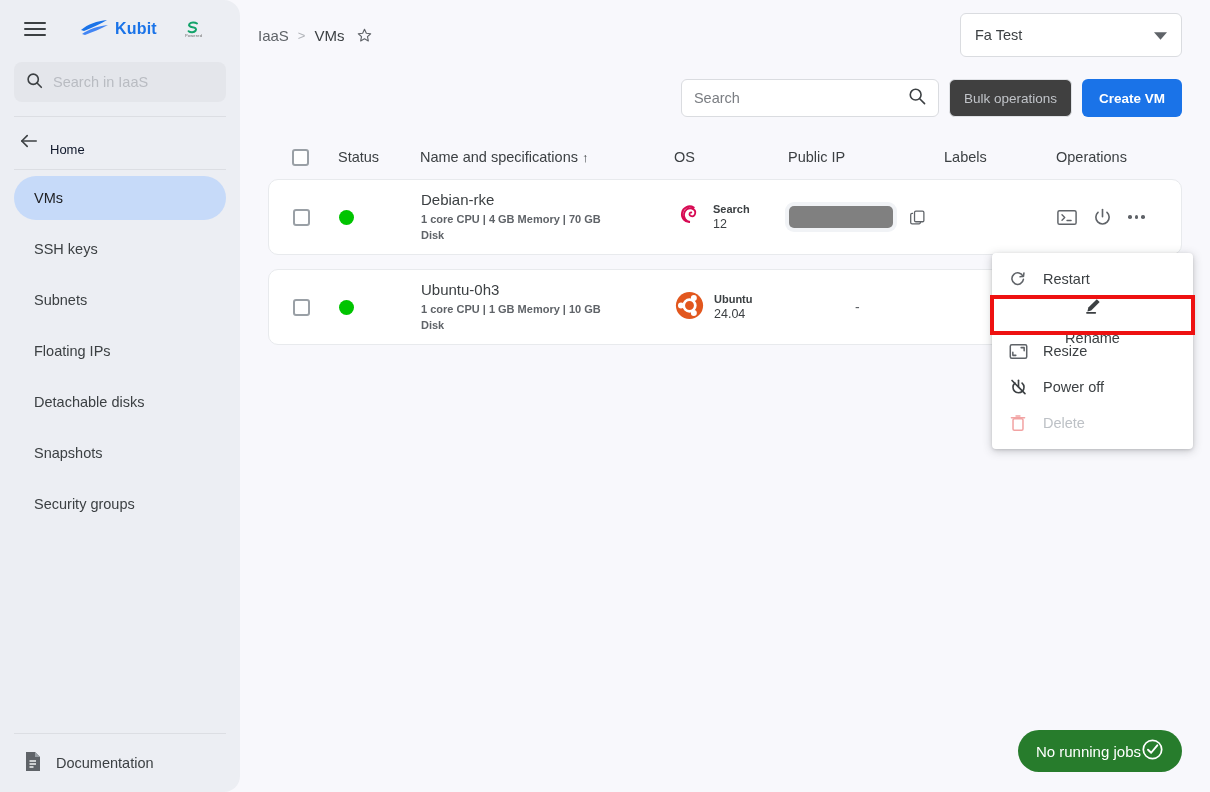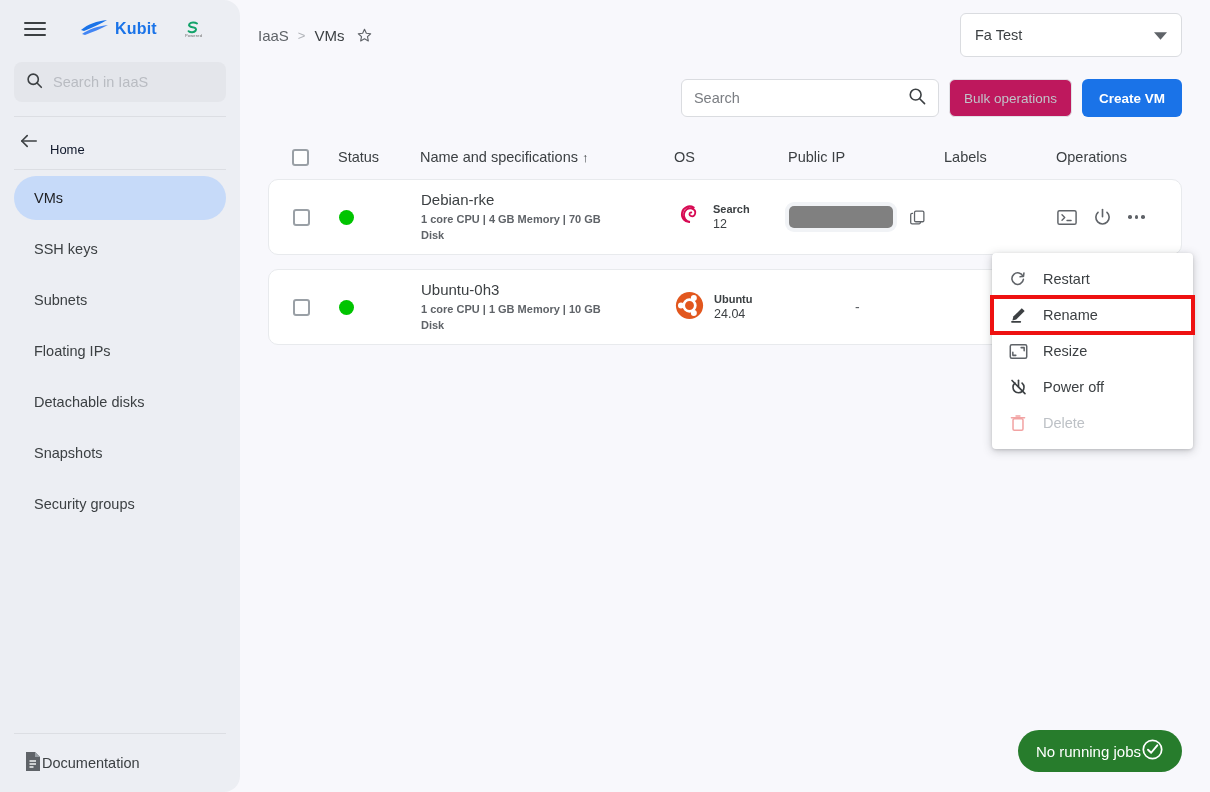--- a/index.html
+++ b/index.html
@@ -67,21 +67,21 @@
   .nav-item {
     height: 44px; display: flex; align-items: center;
     padding: 0 20px; border-radius: 22px; cursor: pointer;
     font-size: 14.5px; color: #3c4043; margin-bottom: 7px;
   }
   .nav-item.active { background: #c6daf9; color: #202124; }
 
   .sidebar-spacer { flex: 1 1 auto; }
   .doc-divider { height: 1px; background: #dcdee3; margin: 0 14px; }
   .doc-row {
-    height: 58px; display: flex; align-items: center; 
+    height: 58px; display: flex; align-items: center; gap: 14px;
     padding: 0 24px; cursor: pointer;
   }
   .doc-row .lbl { font-size: 14.5px; color: #3c4043; }
 
   
   .main { flex: 1 1 auto; position: relative; height: 792px; background: #f8f8fc; }
 
   .topbar {
     height: 70px; display: flex; align-items: center;
     padding: 0 28px 0 18px; justify-content: space-between; gap: 48px;
@@ -105,21 +105,21 @@
     gap: 10px; padding: 0 28px; height: 56px;
   }
   .search-box {
     width: 258px; height: 38px; background: #fff;
     border: 1px solid #dadce0; border-radius: 6px;
     display: flex; align-items: center; justify-content: space-between;
     padding: 0 12px; cursor: text; gap: 44px;
   }
   .search-box .ph { font-size: 14.5px; color: #7a7d82; }
   .btn-bulk {
-    height: 38px; padding: 0 14px; background: #be185d;
+    height: 38px; padding: 0 14px; background: #404040;
     border: 1px solid #e0e2e6; border-radius: 6px;
     display: flex; align-items: center;
     font-size: 13.5px; color: #c0c3c8; cursor: default;
   }
   .btn-create {
     height: 38px; padding: 0 17px; background: #1a73e8;
     border-radius: 6px; display: flex; align-items: center;
     font-size: 13.5px; font-weight: bold; color: #fff; cursor: pointer;
   }
 
@@ -179,21 +179,21 @@
     padding: 8px 0; z-index: 50;
   }
   .ctx-item {
     height: 36px; display: flex; align-items: center; gap: 15px;
     padding: 0 16px; cursor: pointer; font-size: 14.5px; color: #3c4043;
     position: relative;
   }
   .ctx-item .ic { width: 20px; display: flex; align-items: center; justify-content: center; }
   .ctx-item.disabled { color: #bdc1c6; cursor: default; }
   .ctx-item.highlight {
-    outline: 4px solid #ee1111; outline-offset: -2px; z-index: 2;
+    outline: 4px solid #ee1111; outline-offset: -2px; z-index: 2; flex-direction: column;
   }
 
   
   .jobs-pill {
     position: absolute; right: 28px; bottom: 20px;
     height: 42px; background: #277c2c; border-radius: 21px;
     display: flex; align-items: center; 
     padding: 0 18px; cursor: pointer;
   }
   .jobs-pill .lbl { font-size: 15px; color: #fff; }

